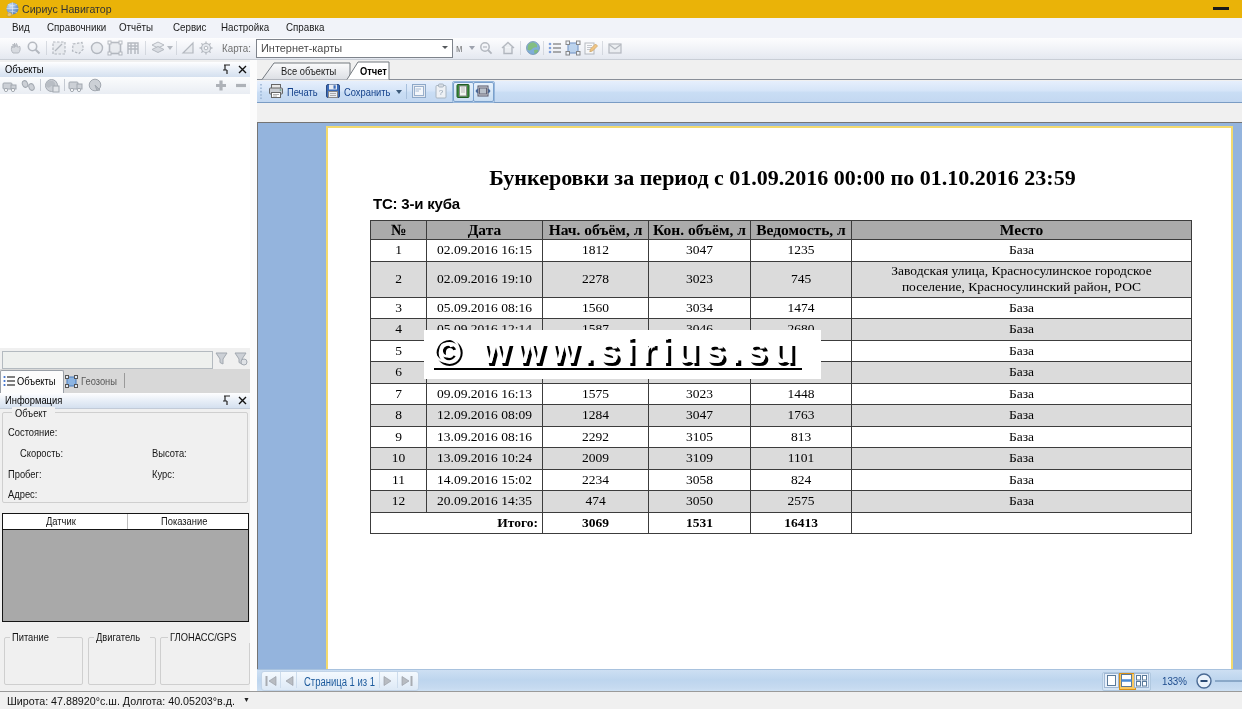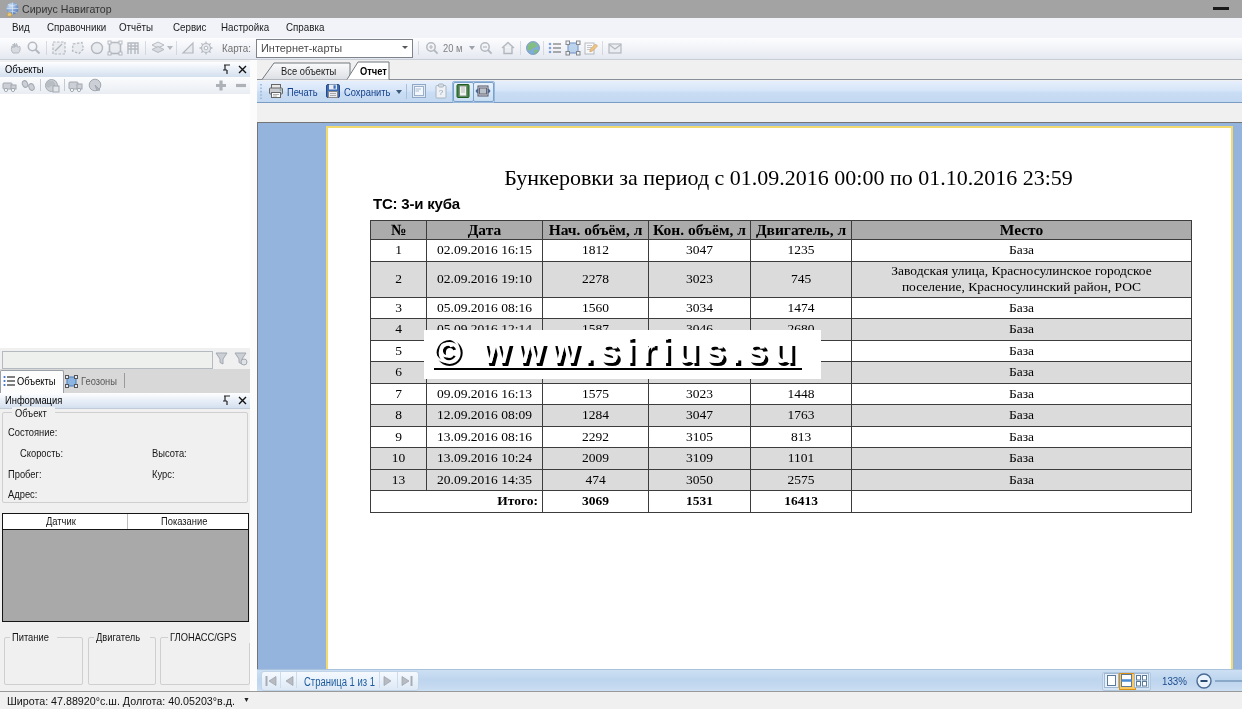--- a/index.html
+++ b/index.html
@@ -1,30 +1,30 @@
 <!DOCTYPE html>
 <html><head>
 <meta charset="utf-8">
 <style>
 html,body{margin:0;padding:0;}
 #app{position:relative;width:1242px;height:709px;overflow:hidden;
   font-family:"Liberation Sans",sans-serif;font-size:11px;color:#000;background:#f0f0f0;}
 .abs{position:absolute;}
 .u{display:inline-block;transform:scaleX(0.85);transform-origin:0 50%;white-space:nowrap;}
 
-#titlebar{left:0;top:0;width:1242px;height:18px;background:#a3a3a3;}
+#titlebar{left:0;top:0;width:1242px;height:18px;background:#eab308;}
 #minbtn{left:1213px;top:7px;width:16px;height:3px;background:#1a1a1a;}
 
 #menubar{left:0;top:18px;width:1242px;height:20px;background:#f1f3f9;}
 .mitem{position:absolute;top:3px;font-size:11.5px;color:#1a1a1a;}
 
 #toolbar{left:0;top:38px;width:1242px;height:21px;
   background:linear-gradient(#fdfdfe,#f0f2f7 55%,#e4e8f0);border-bottom:1px solid #c9ced6;}
 .tbsep{position:absolute;top:3px;width:1px;height:14px;background:#c5cad2;}
-#mapcombo{left:256px;top:1px;width:155px;height:17px;background:#fff;border:1px solid #7e838b;}
+#mapcombo{left:256px;top:1px;width:155px;height:17px;background:#fff;border:1px solid #7e838b;padding-left:40px;}
 #mapcombo .arr{position:absolute;right:4px;top:6px;width:0;height:0;
   border-left:3px solid transparent;border-right:3px solid transparent;border-top:3.5px solid #55585c;}
 
 #leftpanel{left:0;top:60px;width:250px;height:631px;background:#f0f0f0;font-size:11px;}
 #midgap{left:250px;top:60px;width:7px;height:631px;background:#fcfcfc;}
 .panelhdr{position:absolute;left:0;width:250px;height:15px;
   background:linear-gradient(#fefeff,#eaf0f8 45%,#d4e0ef);border-bottom:1px solid #c2cbd8;}
 .panelhdr .t{position:absolute;left:5px;top:1px;}
 #objtoolbar{left:0;top:17px;width:250px;height:17px;
   background:linear-gradient(#fbfcfd,#e9edf3);border-bottom:1px solid #d8dbe0;}
@@ -41,22 +41,22 @@
 .gbox{position:absolute;border:1px solid #cfcfcf;border-radius:2px;}
 
 #right{left:257px;top:60px;width:985px;height:631px;background:#f0f0f0;font-size:11px;}
 .blue{color:#15428b;}
 #rtoolbar{left:0;top:21px;width:985px;height:21px;
   background:linear-gradient(#e6effc,#d6e5f8 45%,#c9ddf4 55%,#c3d8f1);border-bottom:1px solid #7a9cc4;}
 #subtabs{left:0;top:42px;width:985px;height:20px;
   background:linear-gradient(#e6f0fb,#bdd3ec);}
 #viewer{left:0;top:62px;width:985px;height:547px;background:#94b4dd;border-top:1px solid #747474;border-left:1px solid #747474;box-sizing:border-box;}
 #page{position:absolute;left:68px;top:3px;width:903px;height:600px;background:#fff;border:2px solid #f3da6e;}
-#rtitle{position:absolute;left:9px;top:37px;width:903px;text-align:center;
-  font-family:"Liberation Serif",serif;font-size:22px;font-weight:normal;}
+#rtitle{position:absolute;left:3px;top:37px;width:903px;text-align:center;
+  font-family:"Liberation Serif",serif;font-size:22px;font-weight:bold;}
 #tsline{position:absolute;left:45px;top:67px;font-size:15px;font-weight:bold;letter-spacing:-0.2px;font-family:"Liberation Sans",sans-serif;}
 #rtable{position:absolute;left:42px;top:92px;border-collapse:collapse;table-layout:fixed;width:821px;
   font-family:"Liberation Serif",serif;font-size:13.5px;}
 #rtable td{border:1px solid #3c3c3c;text-align:center;padding:0;height:20.5px;overflow:hidden;}
 #rtable tr.hrow td{background:#ababab;font-weight:bold;font-size:15.5px;height:16px;}
 #rtable tr.g td{background:#dbdbdb;}
 #rtable .addr{font-size:13.5px;line-height:15.5px;display:inline-block;}
 #wmark{position:absolute;left:96px;top:202px;width:397px;height:49px;background:#fff;}
 #wmark .wt{position:absolute;left:9px;top:-4px;font-size:37px;font-weight:bold;white-space:nowrap;line-height:49px;
   color:#fff;letter-spacing:5.5px;text-shadow:3px 3px 0 #000;}
@@ -389,21 +389,21 @@
               <col style="width:102px">
               <col style="width:101px">
               <col style="width:340px">
             </colgroup>
           <tbody>
               <tr class="hrow">
                 <td>№</td>
                 <td>Дата</td>
                 <td>Нач. объём, л</td>
                 <td>Кон. объём, л</td>
-                <td>Двигатель, л</td>
+                <td>Ведомость, л</td>
                 <td>Место</td>
               </tr>
           <tr>
                 <td>1</td>
                 <td>02.09.2016 16:15</td>
                 <td>1812</td>
                 <td>3047</td>
                 <td>1235</td>
                 <td>База</td>
               </tr>
@@ -472,22 +472,30 @@
                 <td>База</td>
               </tr>
 <tr class="g">
                 <td>10</td>
                 <td>13.09.2016 10:24</td>
                 <td>2009</td>
                 <td>3109</td>
                 <td>1101</td>
                 <td>База</td>
               </tr>
+<tr>
+                <td>11</td>
+                <td>14.09.2016 15:02</td>
+                <td>2234</td>
+                <td>3058</td>
+                <td>824</td>
+                <td>База</td>
+              </tr>
 <tr class="g">
-                <td>13</td>
+                <td>12</td>
                 <td>20.09.2016 14:35</td>
                 <td>474</td>
                 <td>3050</td>
                 <td>2575</td>
                 <td>База</td>
               </tr>
           <tr>
                 <td colspan="2" style="text-align:right;font-weight:bold;padding-right:4px">Итого:</td>
                 <td style="font-weight:bold">3069</td>
                 <td style="font-weight:bold">1531</td>

